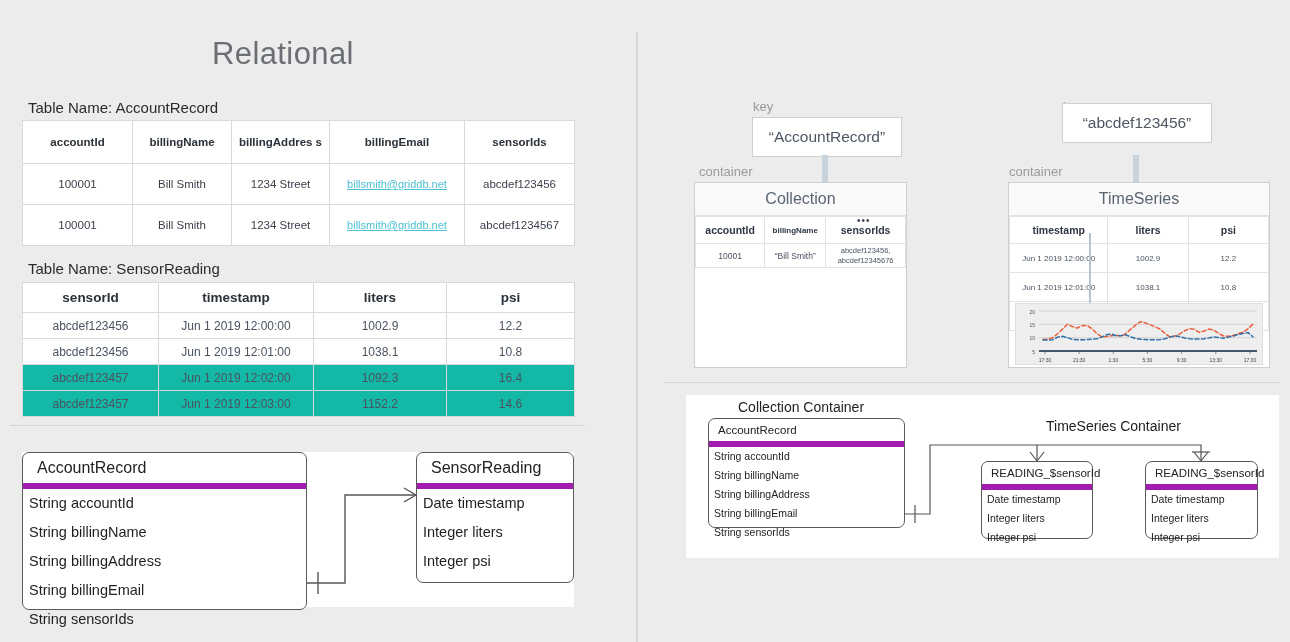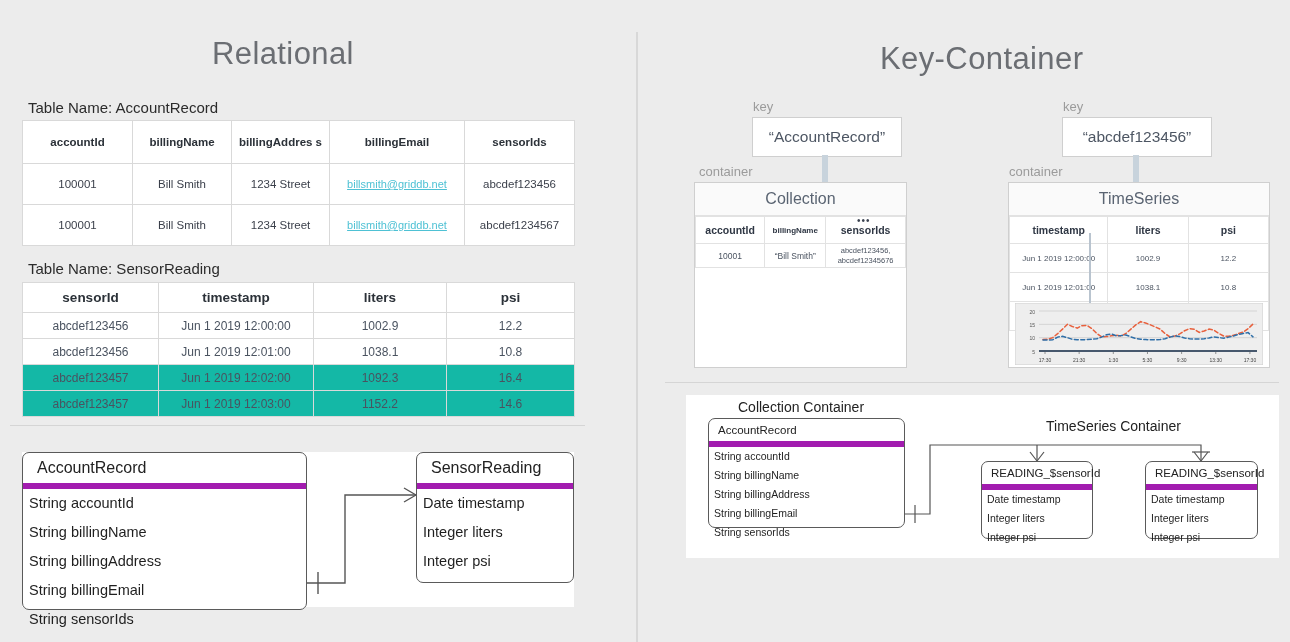--- a/index.html
+++ b/index.html
@@ -106,21 +106,21 @@
   #key-label-2{left:1063px;top:99px;}
   #cont-label-1{left:699px;top:164px;}
   #cont-label-2{left:1009px;top:164px;}
 
   .key-box{
     position:absolute;background:#fff;border:1px solid #cfcfcf;
     display:flex;align-items:center;justify-content:center;
     font-size:15.5px;color:#4d5663;
   }
   #key-box-1{left:752px;top:117px;width:148px;height:38px;}
-  #key-box-2{left:1062px;top:117px;width:148px;height:38px;}
+  #key-box-2{left:1062px;top:103px;width:148px;height:38px;}
 
   .connector{position:absolute;width:6px;background:#c8d3dc;}
   #conn-1{left:822px;top:155px;height:27px;}
   #conn-2{left:1133px;top:155px;height:27px;}
 
   
   .cont-card{position:absolute;background:#fff;border:1px solid #cfcfcf;box-sizing:border-box;}
   #cont-card-1{left:694px;top:182px;width:213px;height:186px;}
   #cont-card-2{left:1008px;top:182px;width:262px;height:186px;}
 
@@ -160,21 +160,20 @@
 
 <div class="stage">
 
   <div class="cutoff-frag"></div>
 
   <div class="v-divider"></div>
   <div class="h-divider-left"></div>
   <div class="h-divider-right"></div>
 
   <div class="sec-title" id="title-relational">Relational</div>
-  <div class="sec-title" id="title-keycontainer">Key-Container</div>
 
   <div class="tbl-caption" id="cap-account">Table Name: AccountRecord</div>
   <table class="rel" id="tbl-account">
     <colgroup>
         <col class="c1">
         <col class="c2">
         <col class="c3">
         <col class="c4">
         <col class="c5">
       </colgroup>

